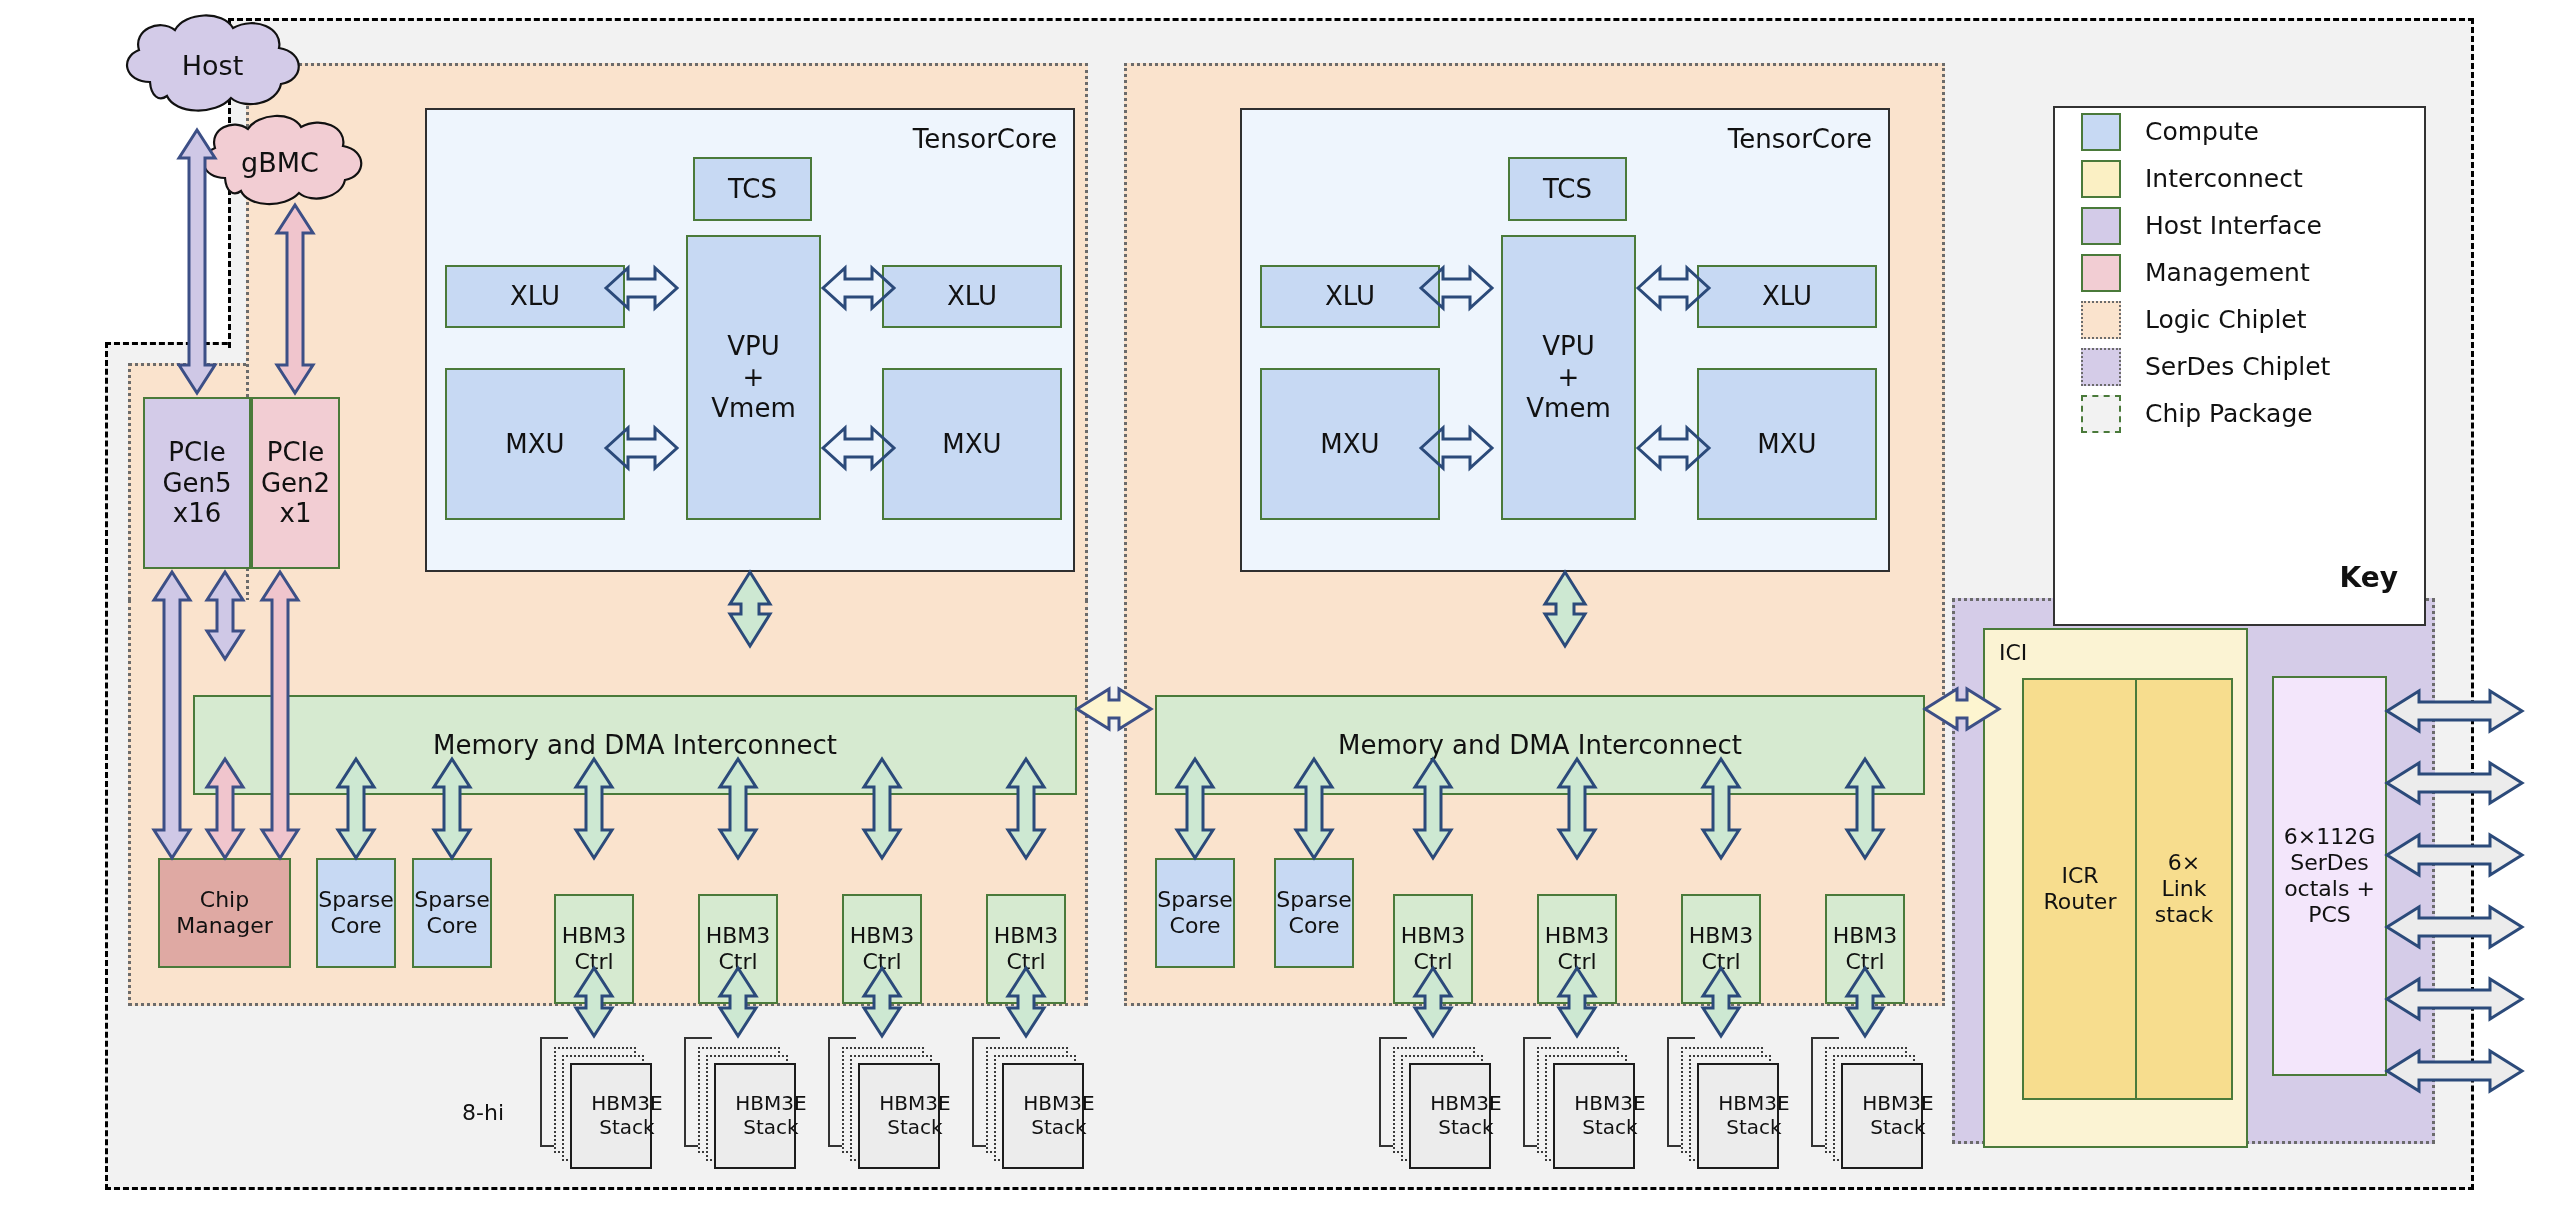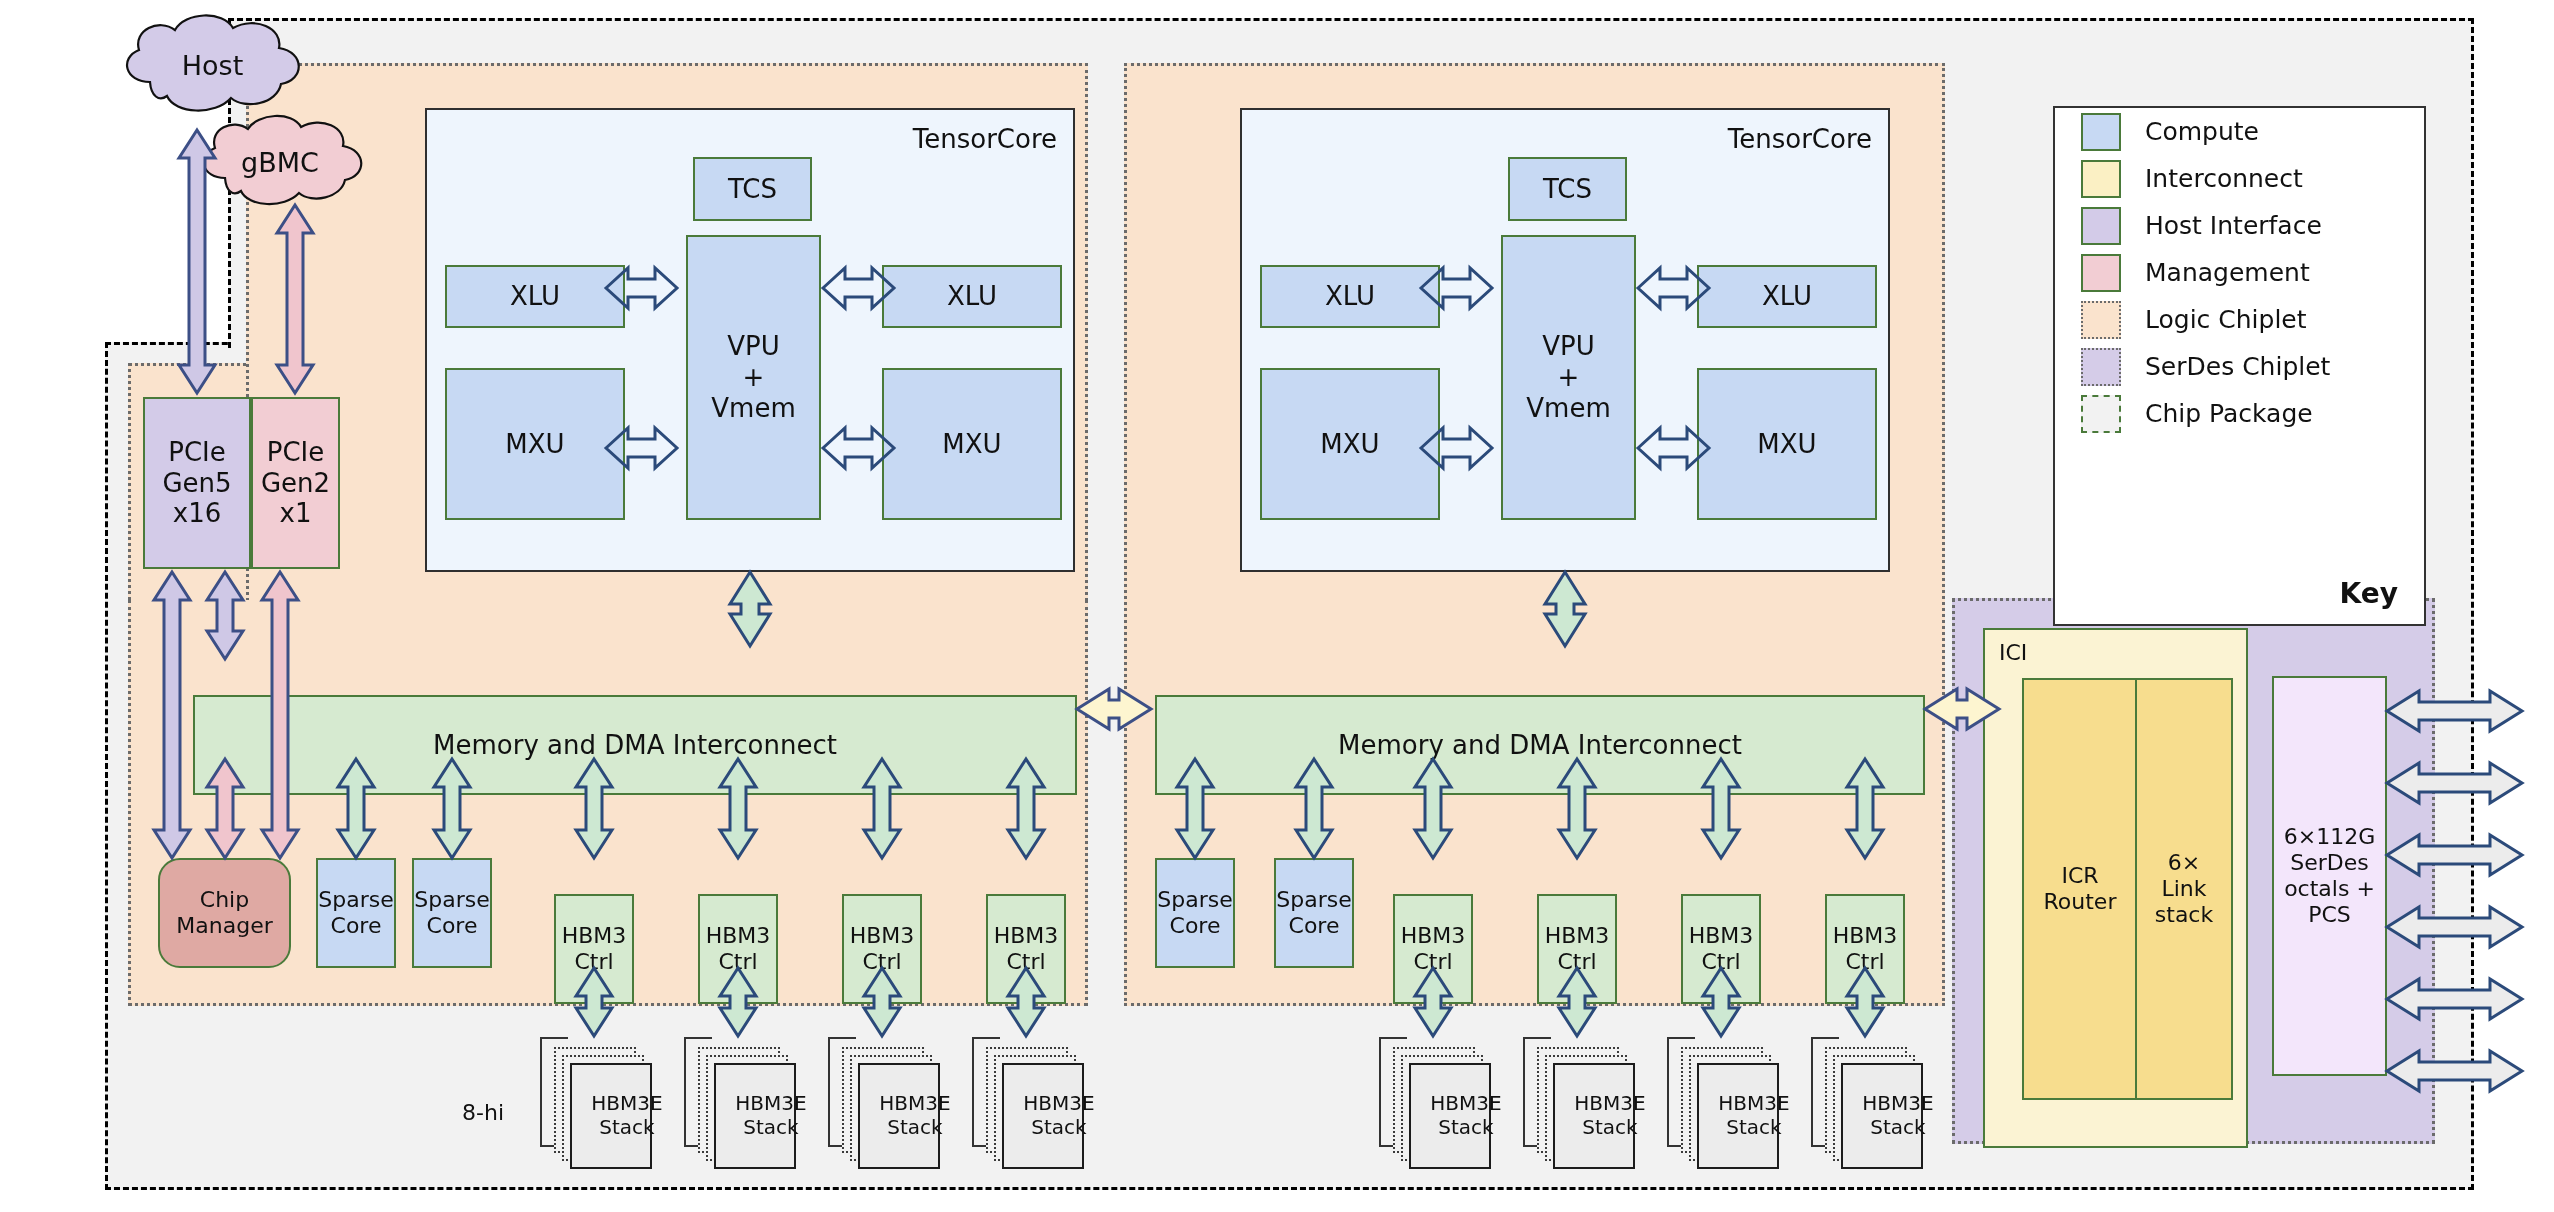--- a/index.html
+++ b/index.html
@@ -14,21 +14,21 @@
   .logic-chiplet{border:3px dotted #6b6b6b;background:#fae3cd;}
   .serdes-chiplet{border:3px dotted #6b6b6b;background:#d5cce8;}
   .tensorcore{border:2px solid #2f2f2f;background:#eef5fd;}
 
   
   .blk{border:2px solid #4a7a3a;}
   .compute{background:#c7d9f3;}
   .memdma{background:#d6ead0;margin-top:36px;}
   .hostif{background:#d3cbe8;}
   .mgmt{background:#f2cdd3;}
-  .chipmgr{background:#dfa9a3;border-radius:22px;}
+  .chipmgr{background:#dfa9a3;}
   .icibox{background:#fbf3d3;border:2px solid #4a7a3a;}
   .icicol{background:#f7dd8e;border:2px solid #4a7a3a;}
   .serdesbox{background:#f3e6fb;border:2px solid #4a7a3a;}
 
   .tc-label{font-size:26px;}
   .ici-label{font-size:22px;}
   .lbl{font-size:26px;}
   .lbl-sm{font-size:22px;}
   .lbl-xs{font-size:20px;padding-left:32px;}
   .hbm-ghost{border:2px dotted #3a3a3a;background:#f2f2f2;}
@@ -42,21 +42,21 @@
      display:flex;align-items:center;justify-content:center;font-size:27px;}
 
   
   .legend{background:#ffffff;border:2px solid #333;}
   .leg-row{display:flex;align-items:center;height:47px;}
   .leg-sw{width:36px;height:34px;margin-left:26px;margin-right:24px;flex:0 0 auto;}
   .sw-solid{border:2px solid #4a7a3a;}
   .sw-dot{border:2px dotted #6b6b6b;}
   .sw-dashdot{border:2px dashed #4a7a3a;background:#f2f2f2;}
   .leg-txt{font-size:25px;}
-  .leg-key{position:absolute;right:26px;bottom:14px;font-size:28px;font-weight:bold;}
+  .leg-key{position:absolute;right:26px;bottom:30px;font-size:28px;font-weight:bold;}
 
   
   #arrows{position:absolute;left:0;top:0;width:2554px;height:1212px;pointer-events:none;}
   .a-purple{fill:#cfc8e6;stroke:#3c4f86;stroke-width:3;}
   .a-pink{fill:#f0c5cd;stroke:#3c4f86;stroke-width:3;}
   .a-green{fill:#cde8d2;stroke:#2b4a7a;stroke-width:3;}
   .a-yellow{fill:#fdf5d0;stroke:#3c4f86;stroke-width:3;}
   .a-blue{fill:none;stroke:#2b4a7a;stroke-width:3;}
   .a-gray{fill:#ececec;stroke:#2b4a7a;stroke-width:3;}
 </style>

